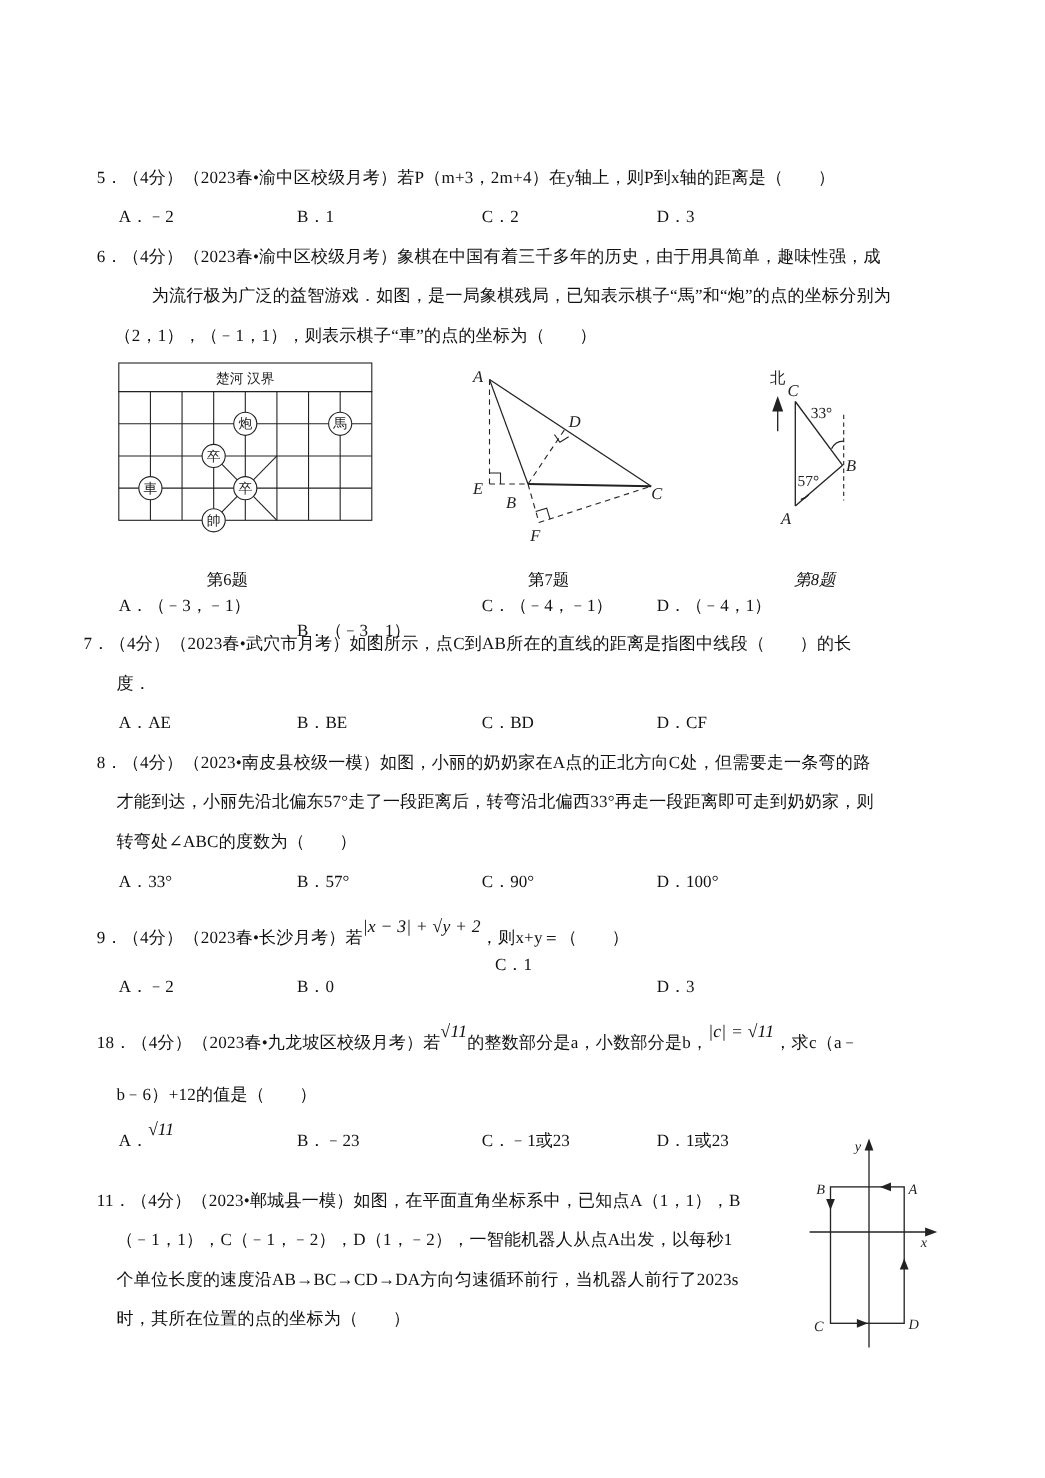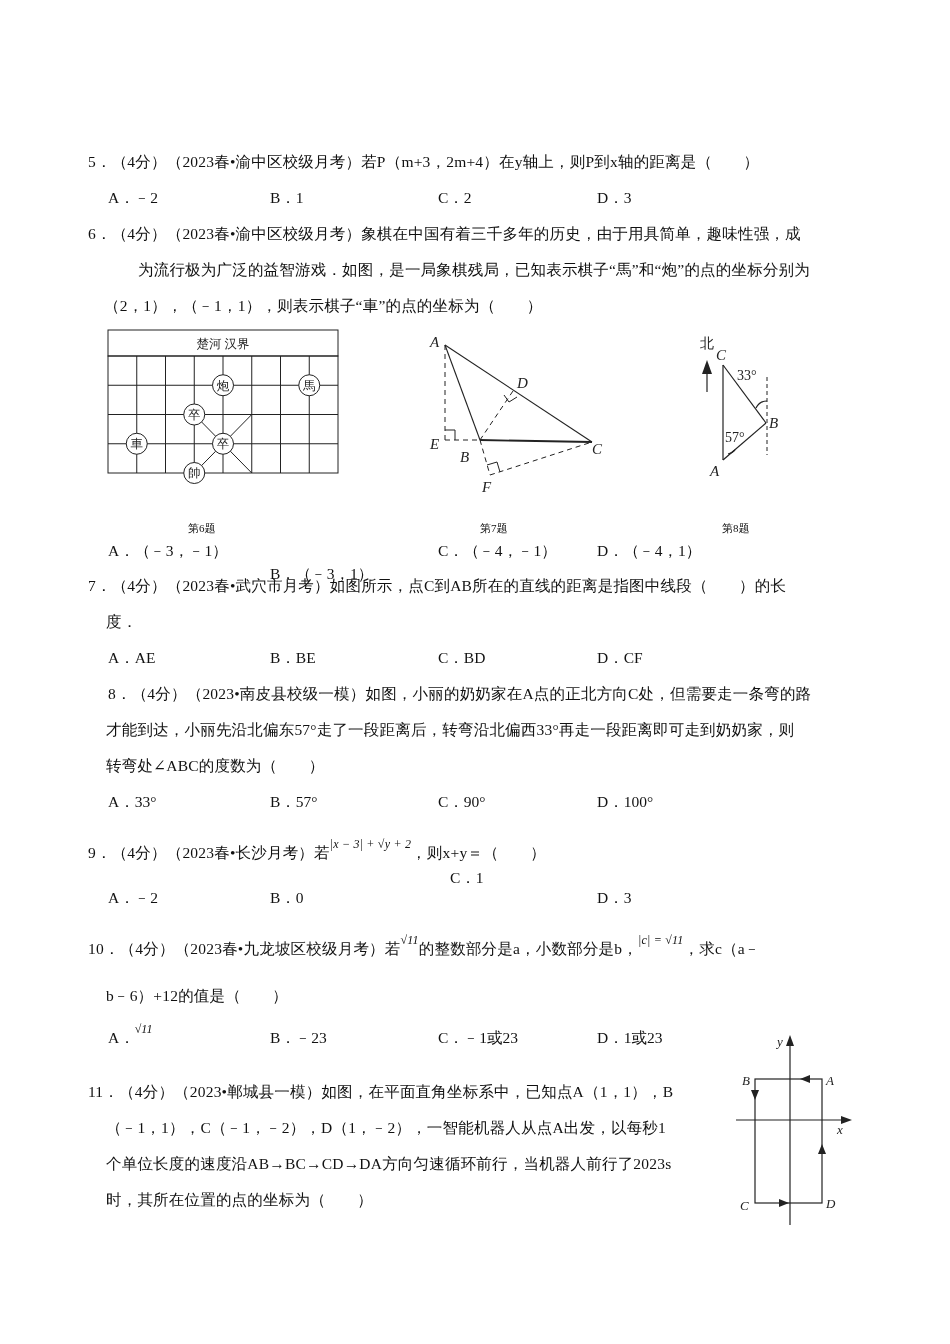--- a/index.html
+++ b/index.html
@@ -1,21 +1,21 @@
 <!DOCTYPE html>
 <html><head>
 <meta charset="utf-8">
 <style>
   html, body { margin:0; padding:0; background:#ffffff; }
   body { width:950px; height:1344px; position:relative; overflow:hidden;
          font-family:"Liberation Serif","DejaVu Serif",serif; color:#111; }
   .line { position:absolute; font-size:15.5px; line-height:20px; white-space:nowrap; letter-spacing:0.2px; }
   .opt  { position:absolute; font-size:15.5px; line-height:20px; white-space:nowrap; }
-  .cap  { position:absolute; font-size:11px; line-height:20px; white-space:nowrap; }
-  .math { font-style:italic; font-family:"Liberation Serif","DejaVu Serif",serif; font-size:12px; }
+  .cap  { position:absolute; font-size:15px; line-height:20px; white-space:nowrap; }
+  .math { font-style:italic; font-family:"Liberation Serif","DejaVu Serif",serif; font-size:16px; }
   .sup  { position:relative; top:-10px; }
   svg text { font-family:"Liberation Serif","DejaVu Serif",serif; }
   .fig { position:absolute; }
 </style>
 </head>
 <body>
 
 <div class="line" style="left:88px;top:152px;">
   <span>5．</span><span>（4分）</span><span>（2023春•渝中区校级月考）</span><span>若P（m+3，2m+4）在y轴上，则P到x轴的距离是（　　）</span>
 </div>
@@ -114,56 +114,56 @@
     <text x="20" y="146">A</text>
   </g>
   <g font-size="14" fill="#222">
     <text x="47" y="50">33°</text>
     <text x="35" y="112">57°</text>
   </g>
 </svg>
 
 <div class="cap" style="left:188px;top:518px;">第6题</div>
 <div class="cap" style="left:480px;top:518px;">第7题</div>
-<div class="cap" style="left:722px;top:518px;">第8题</div>
+<div class="cap" style="left:722px;top:518px;font-style:italic;">第8题</div>
 
 <div class="opt" style="left:108px;top:541px;">A．（﹣3，﹣1）</div>
 <div class="opt" style="left:270px;top:541px;margin-top:23px;">B．（﹣3，1）</div>
 <div class="opt" style="left:438px;top:541px;">C．（﹣4，﹣1）</div>
 <div class="opt" style="left:597px;top:541px;">D．（﹣4，1）</div>
 
-<div class="line" style="left:88px;top:576px;">
+<div class="line" style="left:76px;top:576px;">
   <span>7．</span><span>（4分）</span><span>（2023春•武穴市月考）</span><span>如图所示，点C到AB所在的直线的距离是指图中线段（　　）的长</span>
 </div>
 <div class="line" style="left:106px;top:612px;">度．</div>
 <div class="opt" style="left:108px;top:648px;">A．AE</div>
 <div class="opt" style="left:270px;top:648px;">B．BE</div>
 <div class="opt" style="left:438px;top:648px;">C．BD</div>
 <div class="opt" style="left:597px;top:648px;">D．CF</div>
 
-<div class="line" style="left:88px;top:684px;margin-left:20px;">
+<div class="line" style="left:88px;top:684px;">
   <span>8．</span><span>（4分）</span><span>（2023•南皮县校级一模）</span><span>如图，小丽的奶奶家在A点的正北方向C处，但需要走一条弯的路</span>
 </div>
 <div class="line" style="left:106px;top:720px;">才能到达，小丽先沿北偏东57°走了一段距离后，转弯沿北偏西33°再走一段距离即可走到奶奶家，则</div>
 <div class="line" style="left:106px;top:756px;">转弯处∠ABC的度数为（　　）</div>
 <div class="opt" style="left:108px;top:792px;">A．33°</div>
 <div class="opt" style="left:270px;top:792px;">B．57°</div>
 <div class="opt" style="left:438px;top:792px;">C．90°</div>
 <div class="opt" style="left:597px;top:792px;">D．100°</div>
 
 <div class="line" style="left:88px;top:843px;">
   <span>9．</span><span>（4分）</span><span>（2023春•长沙月考）</span><span>若</span><span class="math sup">|x − 3| + √y + 2</span><span>，则x+y＝（　　）</span>
 </div>
 <div class="opt" style="left:108px;top:888px;">A．﹣2</div>
 <div class="opt" style="left:270px;top:888px;">B．0</div>
 <div class="opt" style="left:438px;top:868px;margin-left:12px;">C．1</div>
 <div class="opt" style="left:597px;top:888px;">D．3</div>
 
 <div class="line" style="left:88px;top:939px;">
-  <span>10．</span><span>（4分）</span><span>（2023春•九龙坡区校级月考）</span><span>若</span><span class="math sup">√11</span><span>的整数部分是a，小数部分是b，</span><span class="math sup">|c| = √11</span><span>，求c（a﹣</span>
+  <span>18．</span><span>（4分）</span><span>（2023春•九龙坡区校级月考）</span><span>若</span><span class="math sup">√11</span><span>的整数部分是a，小数部分是b，</span><span class="math sup">|c| = √11</span><span>，求c（a﹣</span>
 </div>
 <div class="line" style="left:106px;top:986px;">b﹣6）+12的值是（　　）</div>
 <div class="opt" style="left:108px;top:1028px;">
   <span>A．</span><span class="math sup">√11</span>
 </div>
 <div class="opt" style="left:270px;top:1028px;">B．﹣23</div>
 <div class="opt" style="left:438px;top:1028px;">C．﹣1或23</div>
 <div class="opt" style="left:597px;top:1028px;">D．1或23</div>
 
 <div class="line" style="left:88px;top:1082px;">

